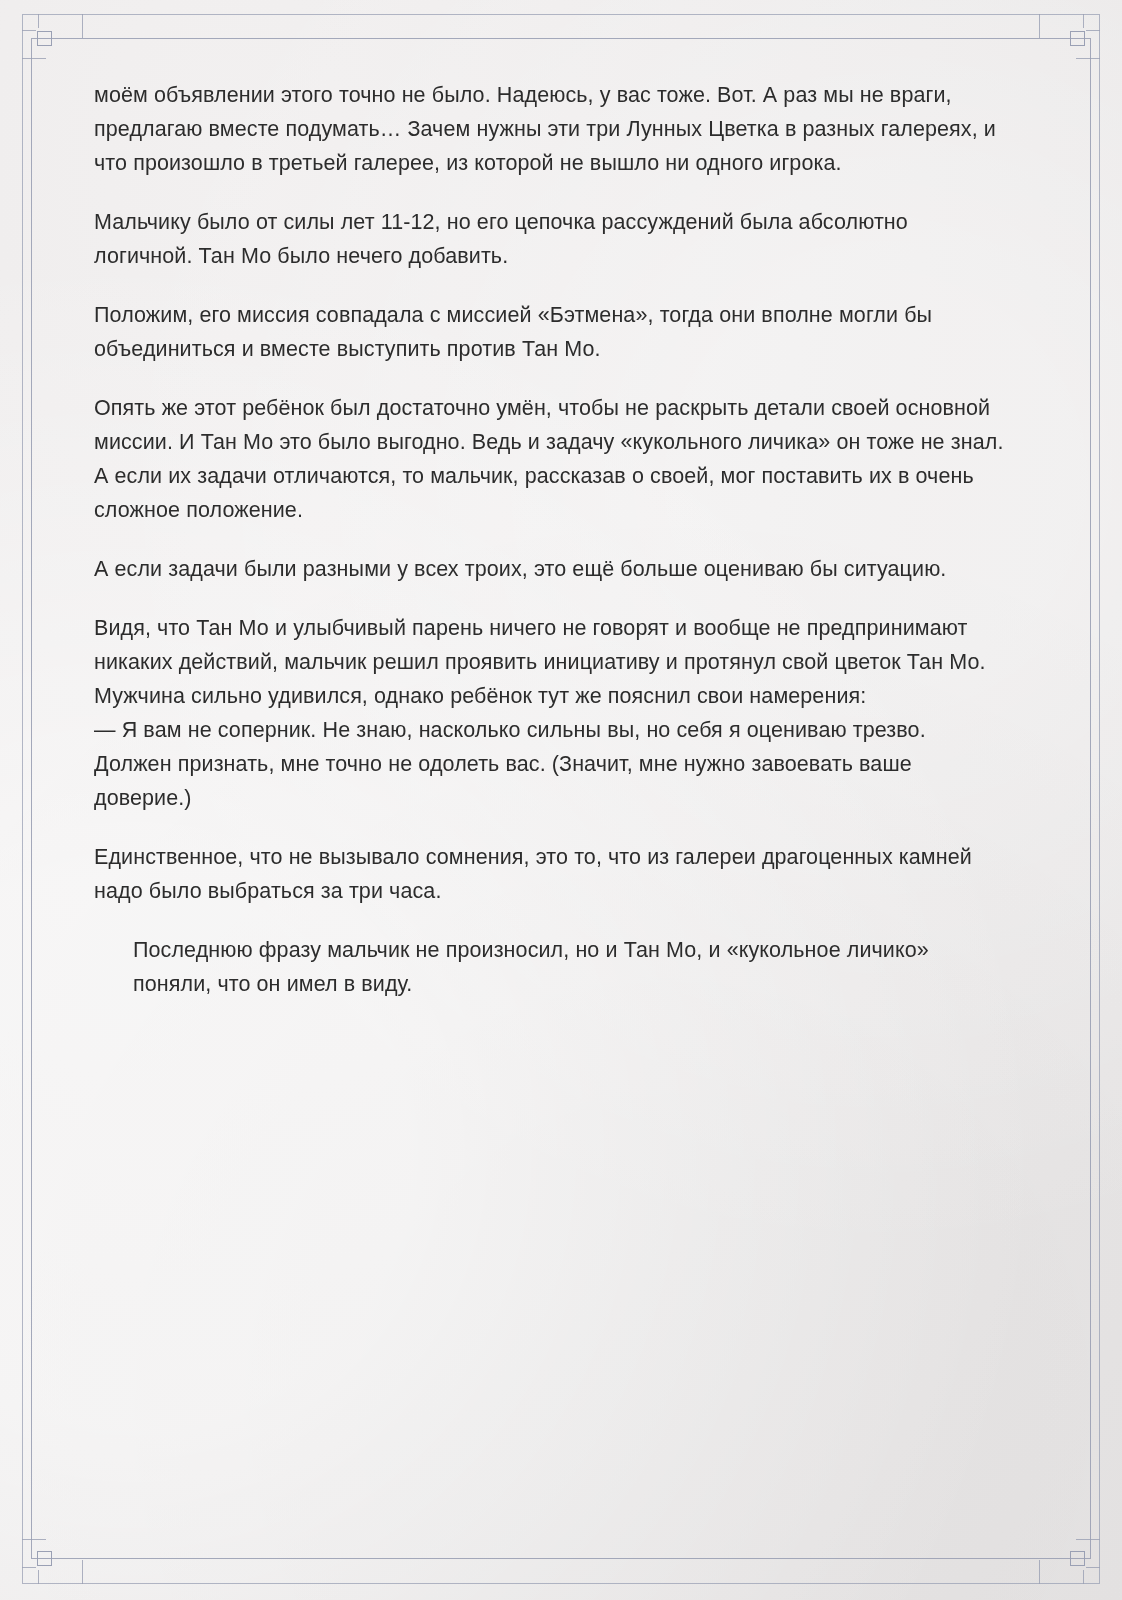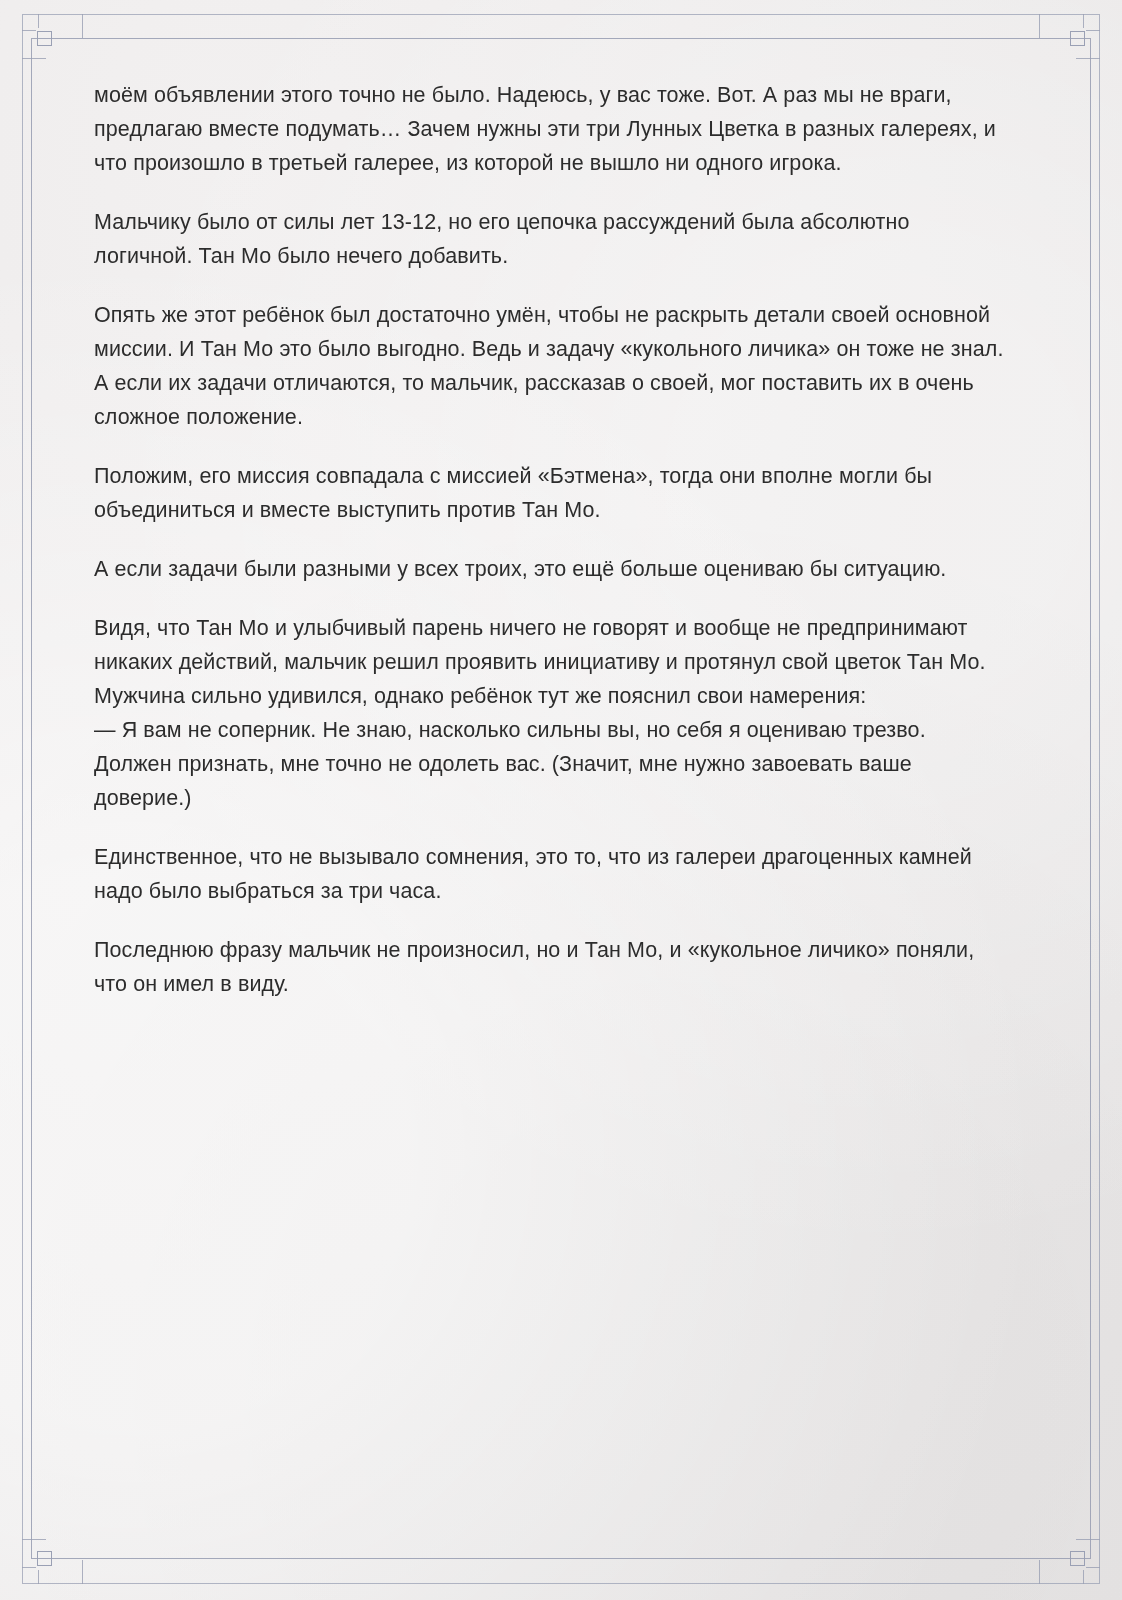--- a/index.html
+++ b/index.html
@@ -87,21 +87,21 @@
     width: 910px;
     color: #2c2c2c;
     font-size: 21.5px;
     line-height: 34px;
     letter-spacing: .1px;
   }
   .para {
     margin: 0 0 25px 0;
     white-space: pre-line;
   }
-  .para:last-child { margin-bottom: 0; }
+  .para:last-child { margin-bottom: 0; margin-left: 39px; }
 </style>
 </head>
 <body>
 
 <div class="page">
 
   <div class="frame-outer"></div>
   <div class="frame-inner"></div>
 
   <div class="corner tl"></div>
@@ -129,22 +129,22 @@
   </div>
   <div class="bracket" style="right:22px; bottom:16px; width:80px; height:60px;">
     <span style="right:0; bottom:16px; width:14px; height:1px;"></span>
     <span style="right:16px; bottom:0; width:1px; height:14px;"></span>
     <span style="right:60px; bottom:0; width:1px; height:24px;"></span>
     <span style="right:0; bottom:44px; width:24px; height:1px;"></span>
   </div>
 
   <div class="content">
     <p class="para">моём объявлении этого точно не было. Надеюсь, у вас тоже. Вот. А раз мы не враги, предлагаю вместе подумать… Зачем нужны эти три Лунных Цветка в разных галереях, и что произошло в третьей галерее, из которой не вышло ни одного игрока.</p>
-    <p class="para">Мальчику было от силы лет 13-12, но его цепочка рассуждений была абсолютно логичной. Тан Мо было нечего добавить.</p>
+    <p class="para">Мальчику было от силы лет 11-12, но его цепочка рассуждений была абсолютно логичной. Тан Мо было нечего добавить.</p>
+    <p class="para">Положим, его миссия совпадала с миссией «Бэтмена», тогда они вполне могли бы объединиться и вместе выступить против Тан Мо.</p>
     <p class="para">Опять же этот ребёнок был достаточно умён, чтобы не раскрыть детали своей основной миссии. И Тан Мо это было выгодно. Ведь и задачу «кукольного личика» он тоже не знал. А если их задачи отличаются, то мальчик, рассказав о своей, мог поставить их в очень сложное положение.</p>
-    <p class="para">Положим, его миссия совпадала с миссией «Бэтмена», тогда они вполне могли бы объединиться и вместе выступить против Тан Мо.</p>
     <p class="para">А если задачи были разными у всех троих, это ещё больше оцениваю бы ситуацию.</p>
     <p class="para">Видя, что Тан Мо и улыбчивый парень ничего не говорят и вообще не предпринимают никаких действий, мальчик решил проявить инициативу и протянул свой цветок Тан Мо. Мужчина сильно удивился, однако ребёнок тут же пояснил свои намерения:
 — Я вам не соперник. Не знаю, насколько сильны вы, но себя я оцениваю трезво. Должен признать, мне точно не одолеть вас. (Значит, мне нужно завоевать ваше доверие.)</p>
     <p class="para">Единственное, что не вызывало сомнения, это то, что из галереи драгоценных камней надо было выбраться за три часа.</p>
     <p class="para">Последнюю фразу мальчик не произносил, но и Тан Мо, и «кукольное личико» поняли, что он имел в виду.</p>
   </div>
 </div>
 
 </body></html>

